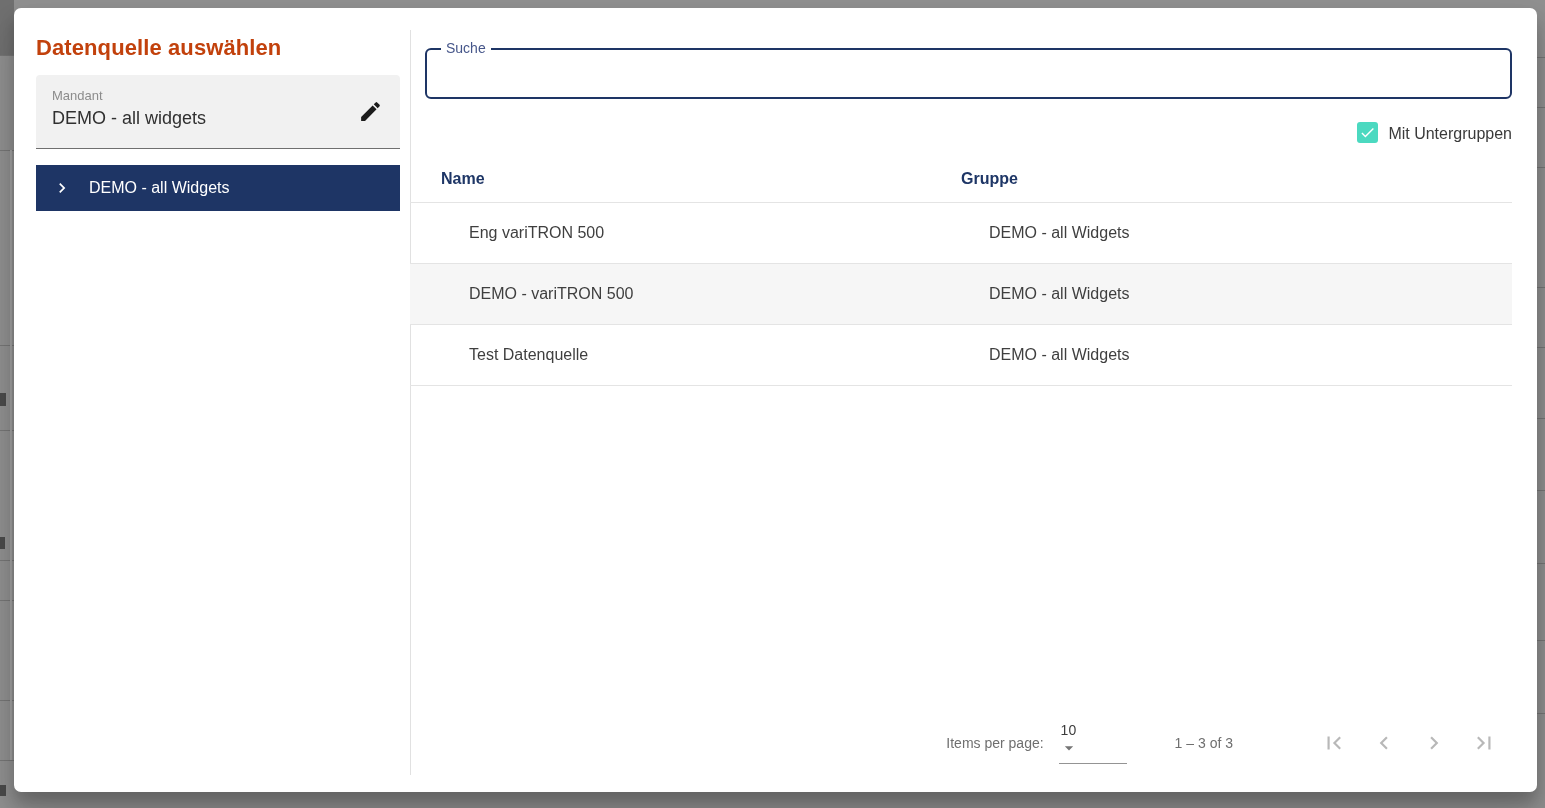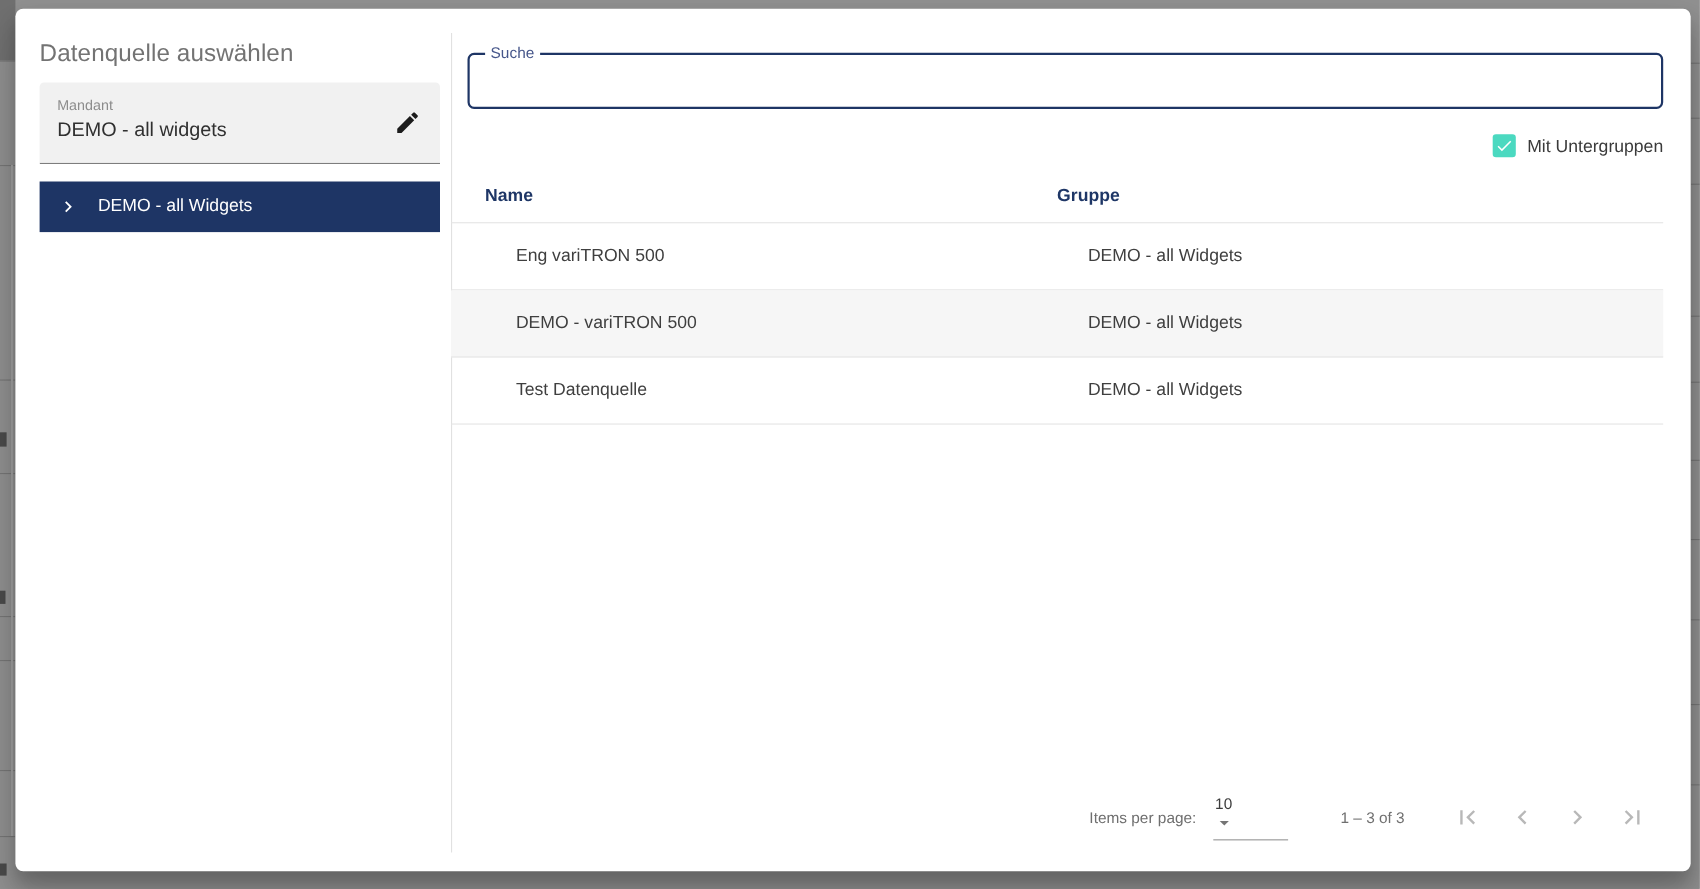--- a/index.html
+++ b/index.html
@@ -24,21 +24,21 @@
     box-shadow: 0 11px 15px rgba(0,0,0,.2), 0 24px 38px rgba(0,0,0,.14);
   }
   .panel-divider {
     position: absolute; left: 396px; top: 22px;
     width: 1px; height: 745px; background: #e1e1e1;
   }
 
   
   .dlg-title {
     position: absolute; left: 22px; top: 27px;
-    font-size: 22px; font-weight: 400; color: #737373;
+    font-size: 22px; font-weight: 700; color: #c2410c;
     letter-spacing: 0.1px;
   }
   .mandant-box {
     position: absolute; left: 22px; top: 67px;
     width: 364px; height: 74px;
     background: #f1f1f1;
     border-radius: 4px 4px 0 0;
     border-bottom: 1px solid #6f6f6f;
     padding: 13px 16px 0 16px;
   }
@@ -114,21 +114,21 @@
   }
   .ipp-label { margin-right: 15px; }
   .ipp-select {
     display: flex; align-items: flex-start; justify-content: space-between;
     width: 68px; padding-bottom: 5px;
     border-bottom: 1px solid #949494;
     cursor: pointer;
     flex-direction: column;
   }
   .ipp-value { font-size: 14px; color: #3c3c3c; padding-left: 2px; }
-  .range-label { margin-left: 48px; margin-right: 32px; color: #6f6f6f; }
+  .range-label { margin-left: 48px; margin-right: 76px; color: #6f6f6f; }
   .nav-btn {
     width: 50px; height: 40px;
     display: flex; align-items: center; justify-content: center;
     background: transparent; border: none; cursor: default;
   }
   .nav-btn svg { width: 26px; height: 26px; fill: #b8b8b8; }
 </style>
 </head>
 <body>
 

